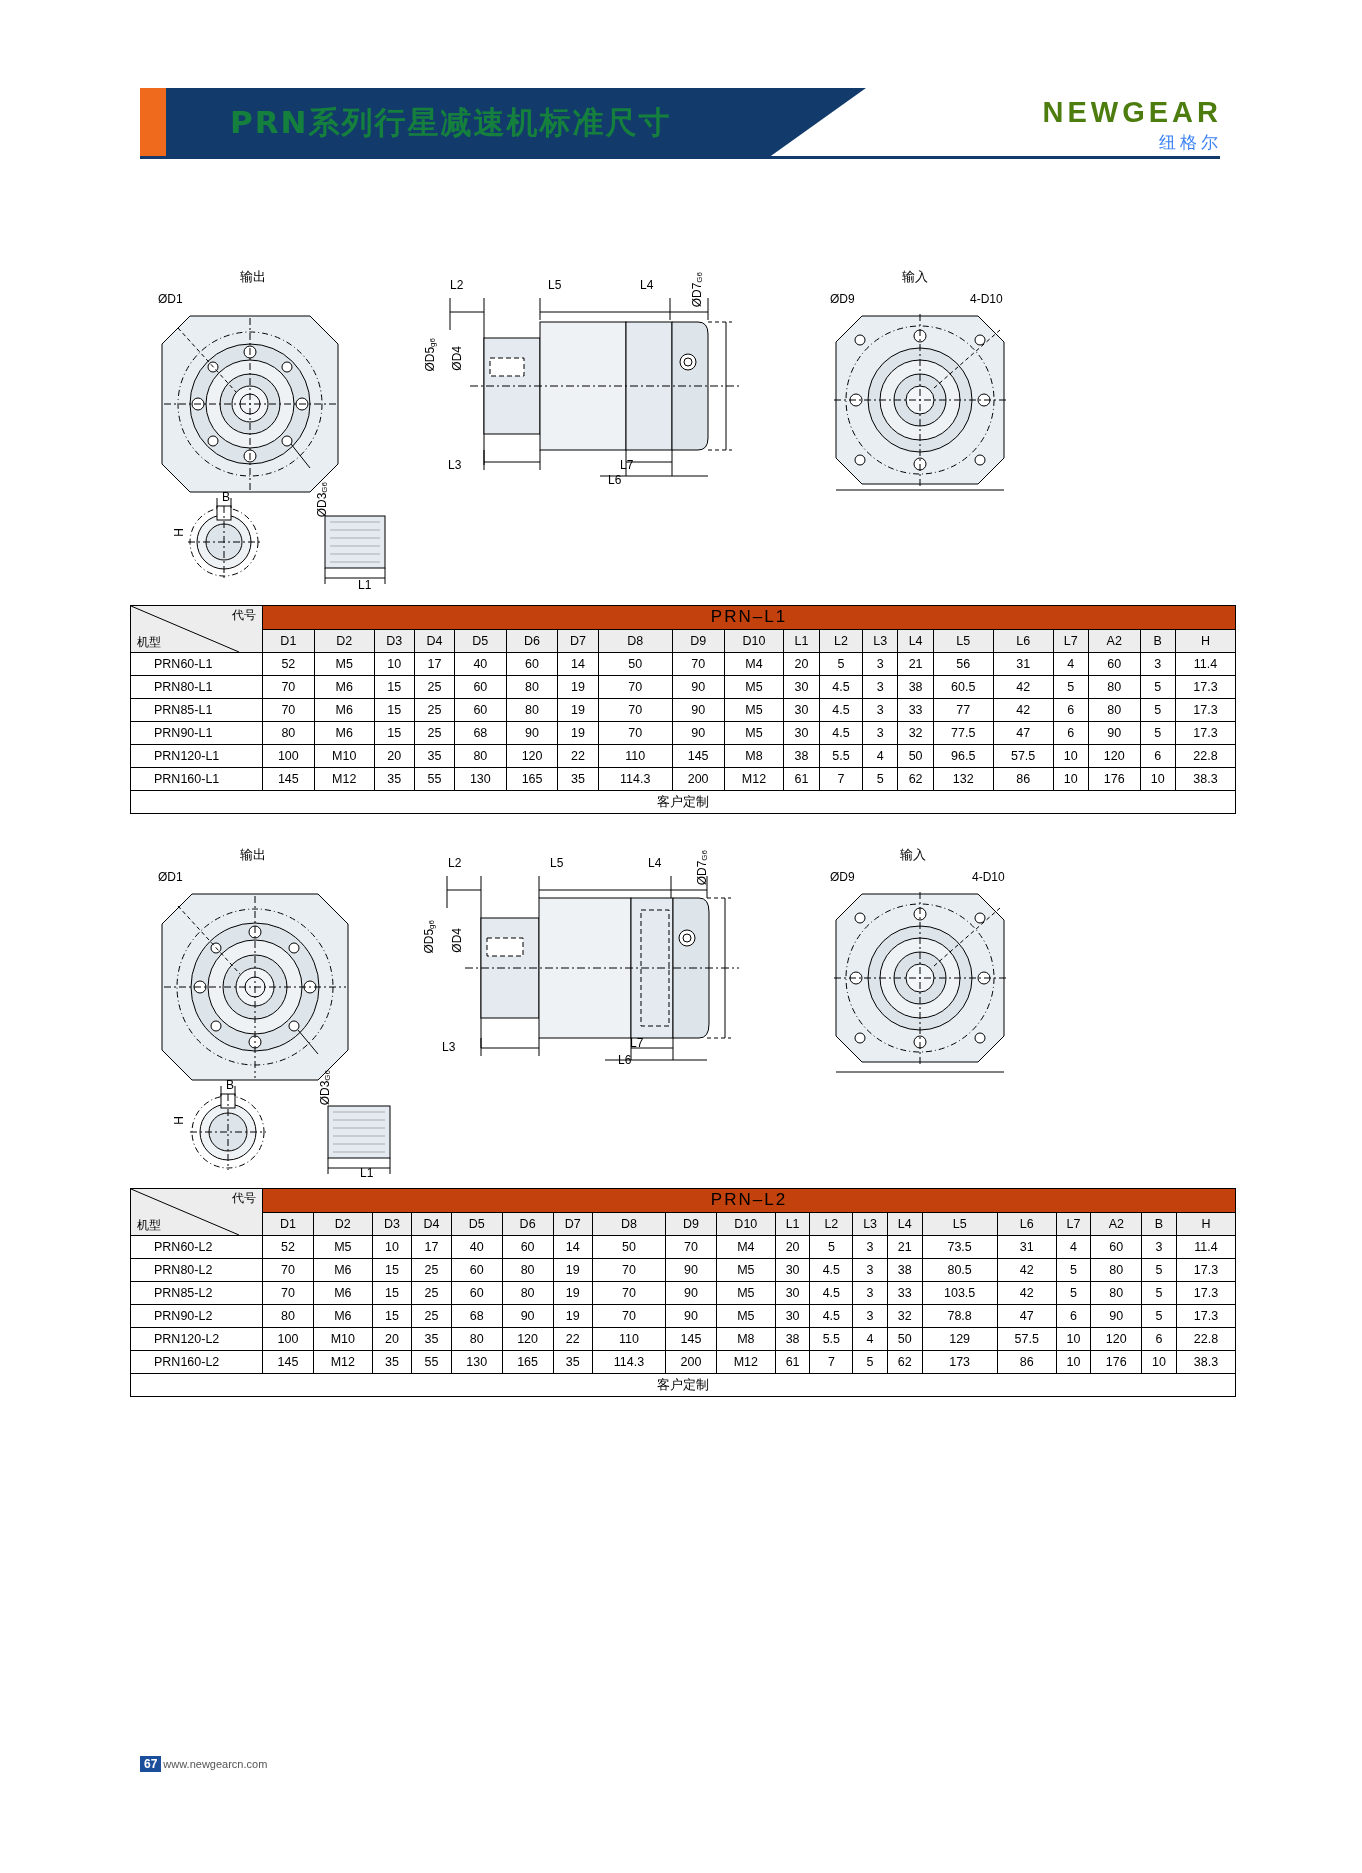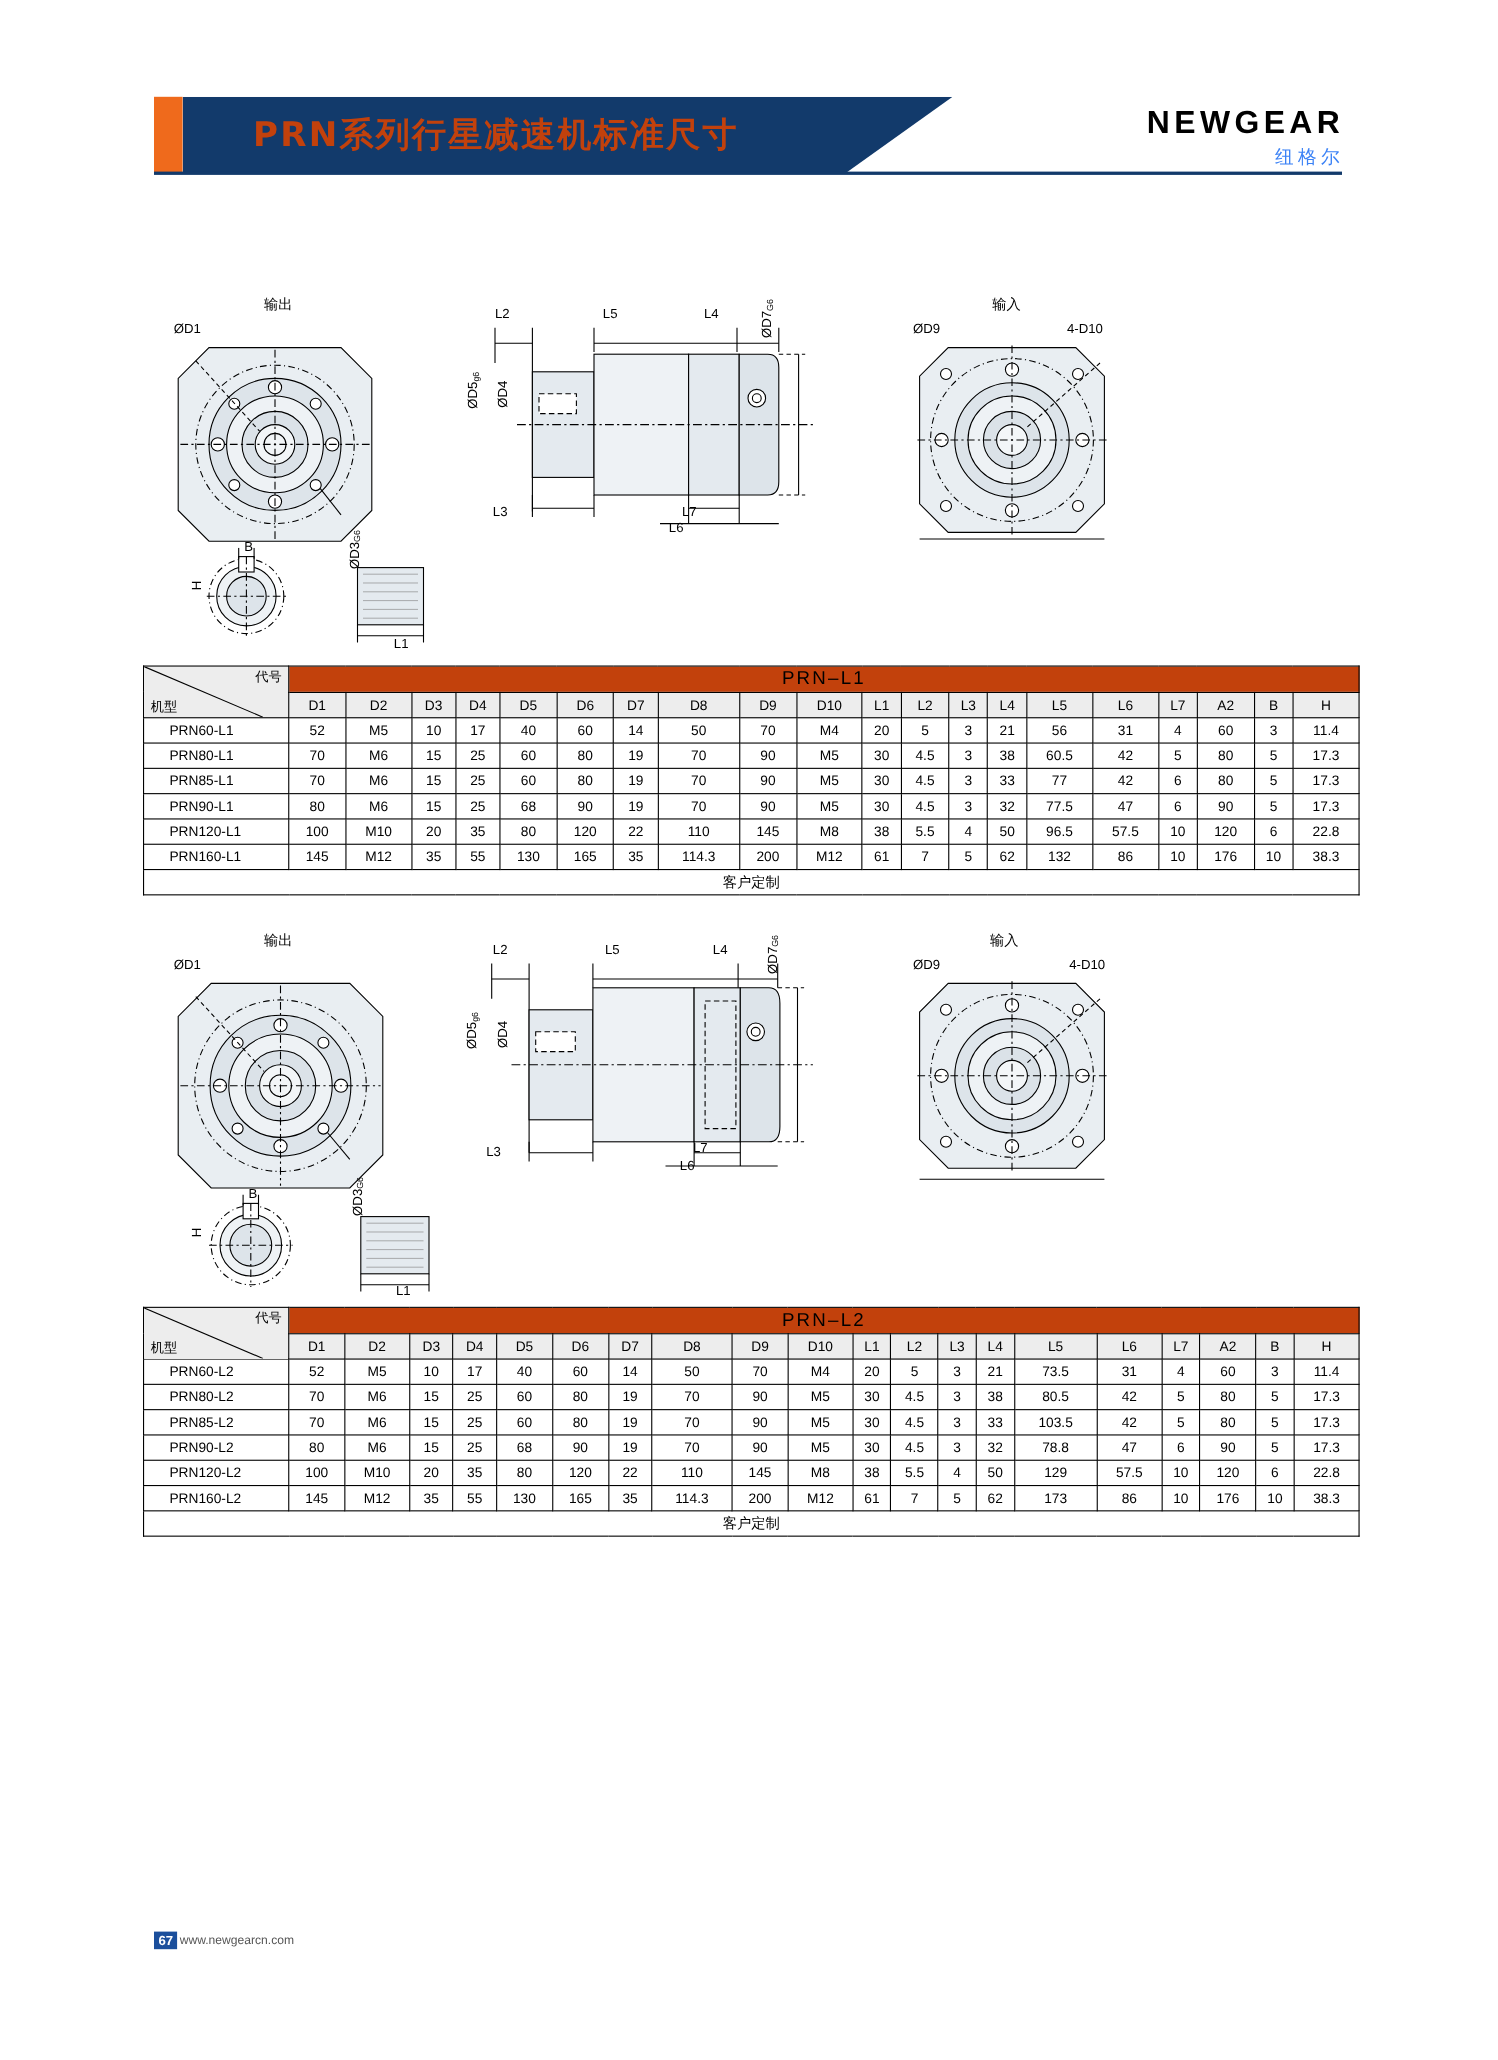--- a/index.html
+++ b/index.html
@@ -6,25 +6,25 @@
   body{
     width:1362px;height:1873px;background:#ffffff;
     font-family:"Liberation Sans",sans-serif;
     color:#000;position:relative;overflow:hidden;
   }
   
   .header{position:absolute;left:0;top:88px;width:1362px;height:70px;}
   .hdr-orange{position:absolute;left:140px;top:0;width:26px;height:70px;background:#ef6a1c;}
   .hdr-bar{position:absolute;left:166px;top:0;height:70px;width:700px;background:#123a6b;
       clip-path:polygon(0 0, 100% 0, 86% 100%, 0% 100%);}
-  .hdr-title{position:absolute;left:230px;top:14px;font-size:31px;color:#c2410c;letter-spacing:2px;
+  .hdr-title{position:absolute;left:230px;top:14px;font-size:31px;color:#15803d;letter-spacing:2px;
       font-family:"DejaVu Sans",sans-serif;font-weight:bold;text-align:right;}
   .hdr-rule{position:absolute;left:140px;top:68px;width:1080px;height:3px;background:#123a6b;}
   .brand{position:absolute;right:140px;top:8px;text-align:right;}
-  .brand-main{font-size:29px;font-weight:bold;letter-spacing:4px;color:#000000;
+  .brand-main{font-size:29px;font-weight:bold;letter-spacing:4px;color:#4d7c0f;
       font-family:"Liberation Sans",sans-serif;}
   .brand-sub{font-size:17px;letter-spacing:4px;color:#3b82f6;margin-top:2px;
       font-family:"DejaVu Sans",sans-serif;}
 
   
   .drawblock{position:absolute;left:130px;width:1100px;}
   .lbl{position:absolute;font-size:12px;font-family:"Liberation Sans",sans-serif;white-space:nowrap;}
   .lbl-cn{font-family:"DejaVu Sans",sans-serif;font-size:13px;}
   .sub{font-size:8px;vertical-align:sub;}
   .vert{writing-mode:vertical-rl;transform:rotate(180deg);}

